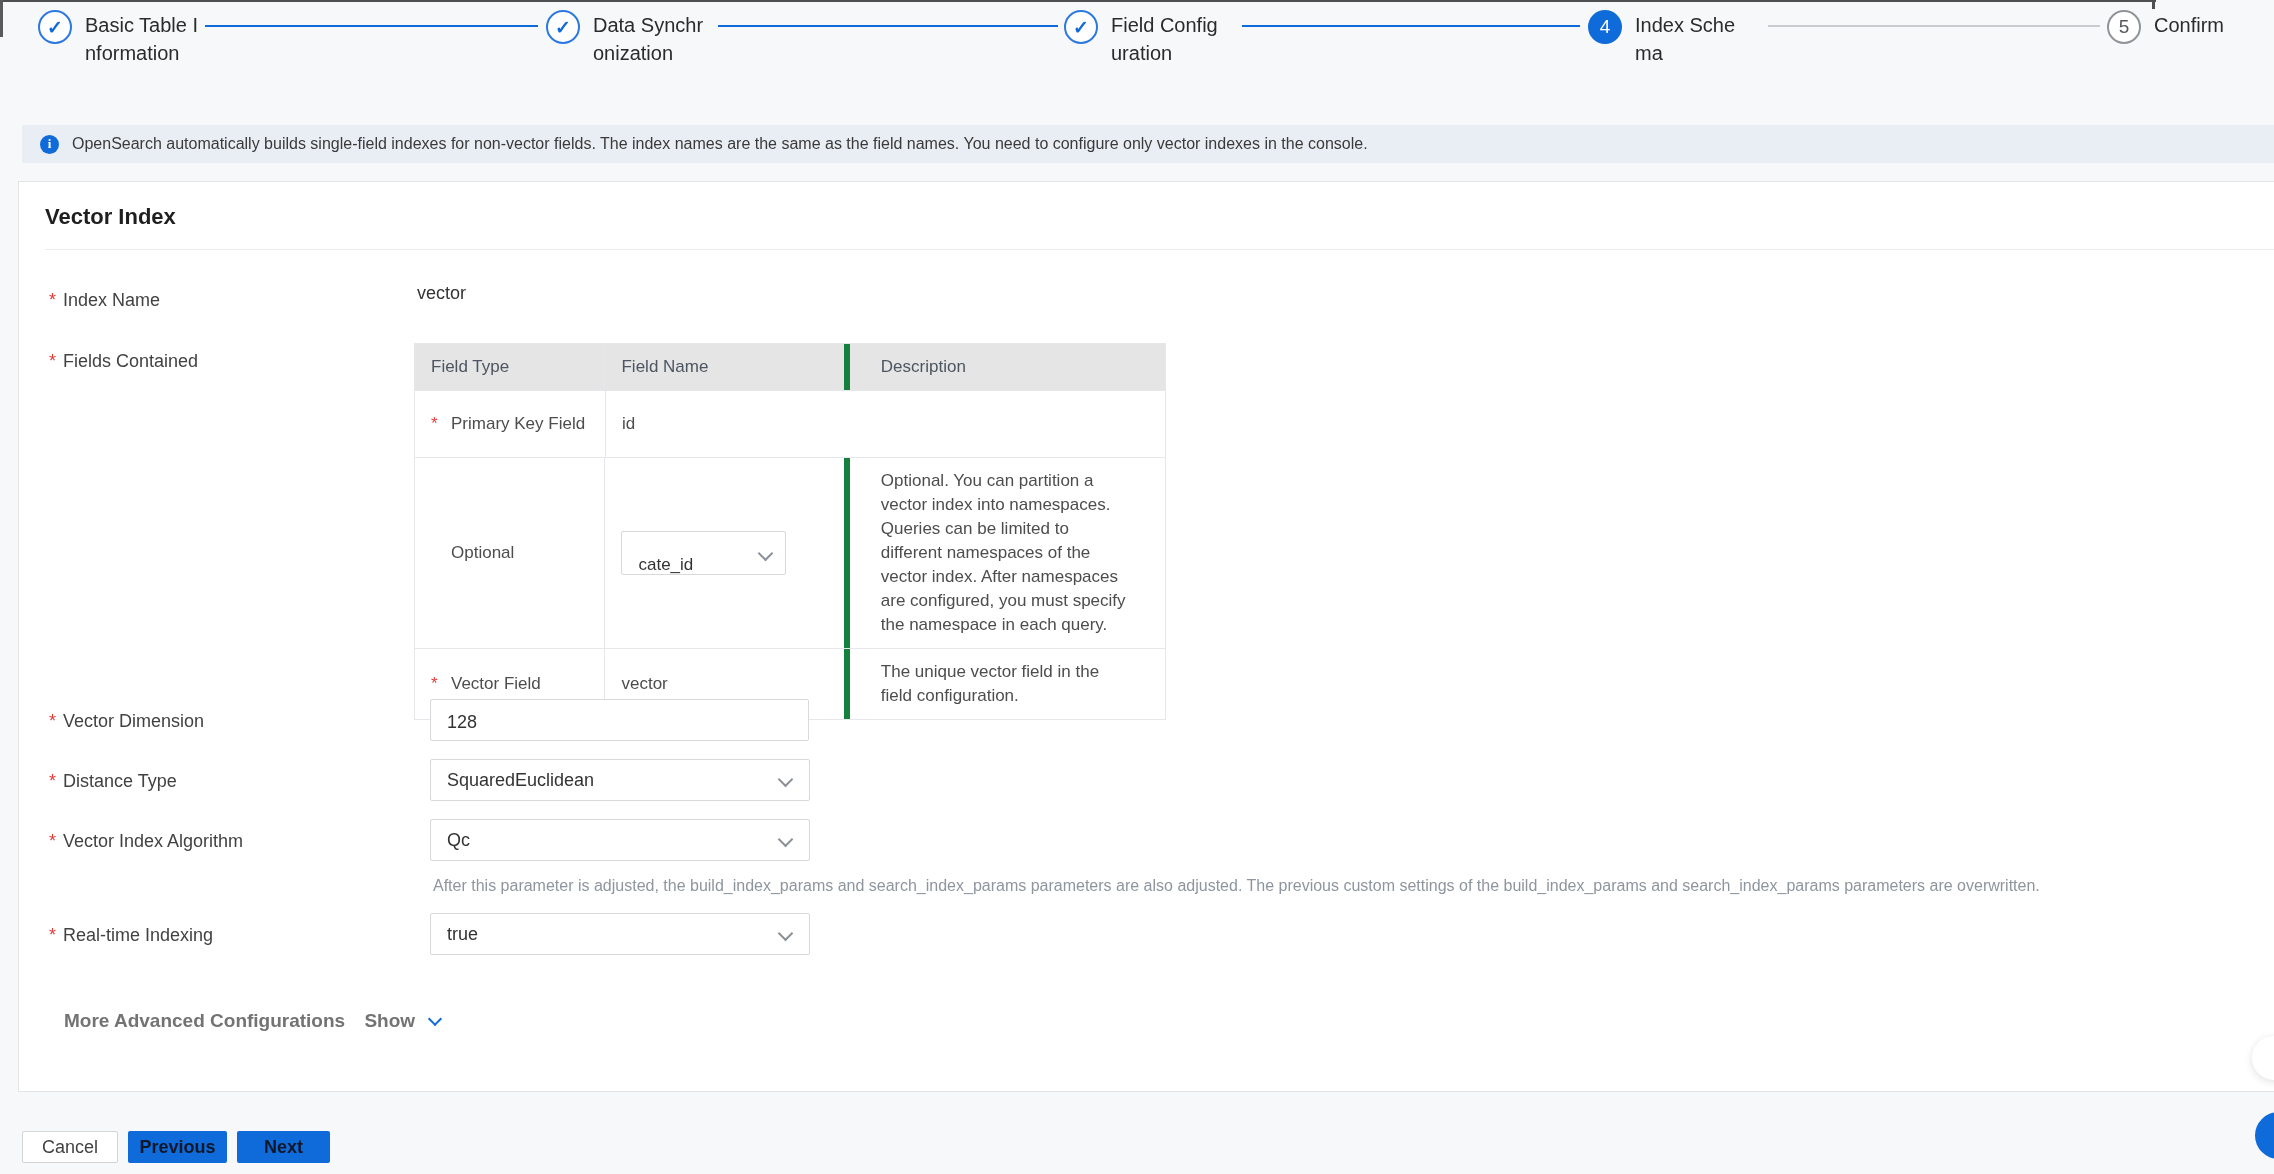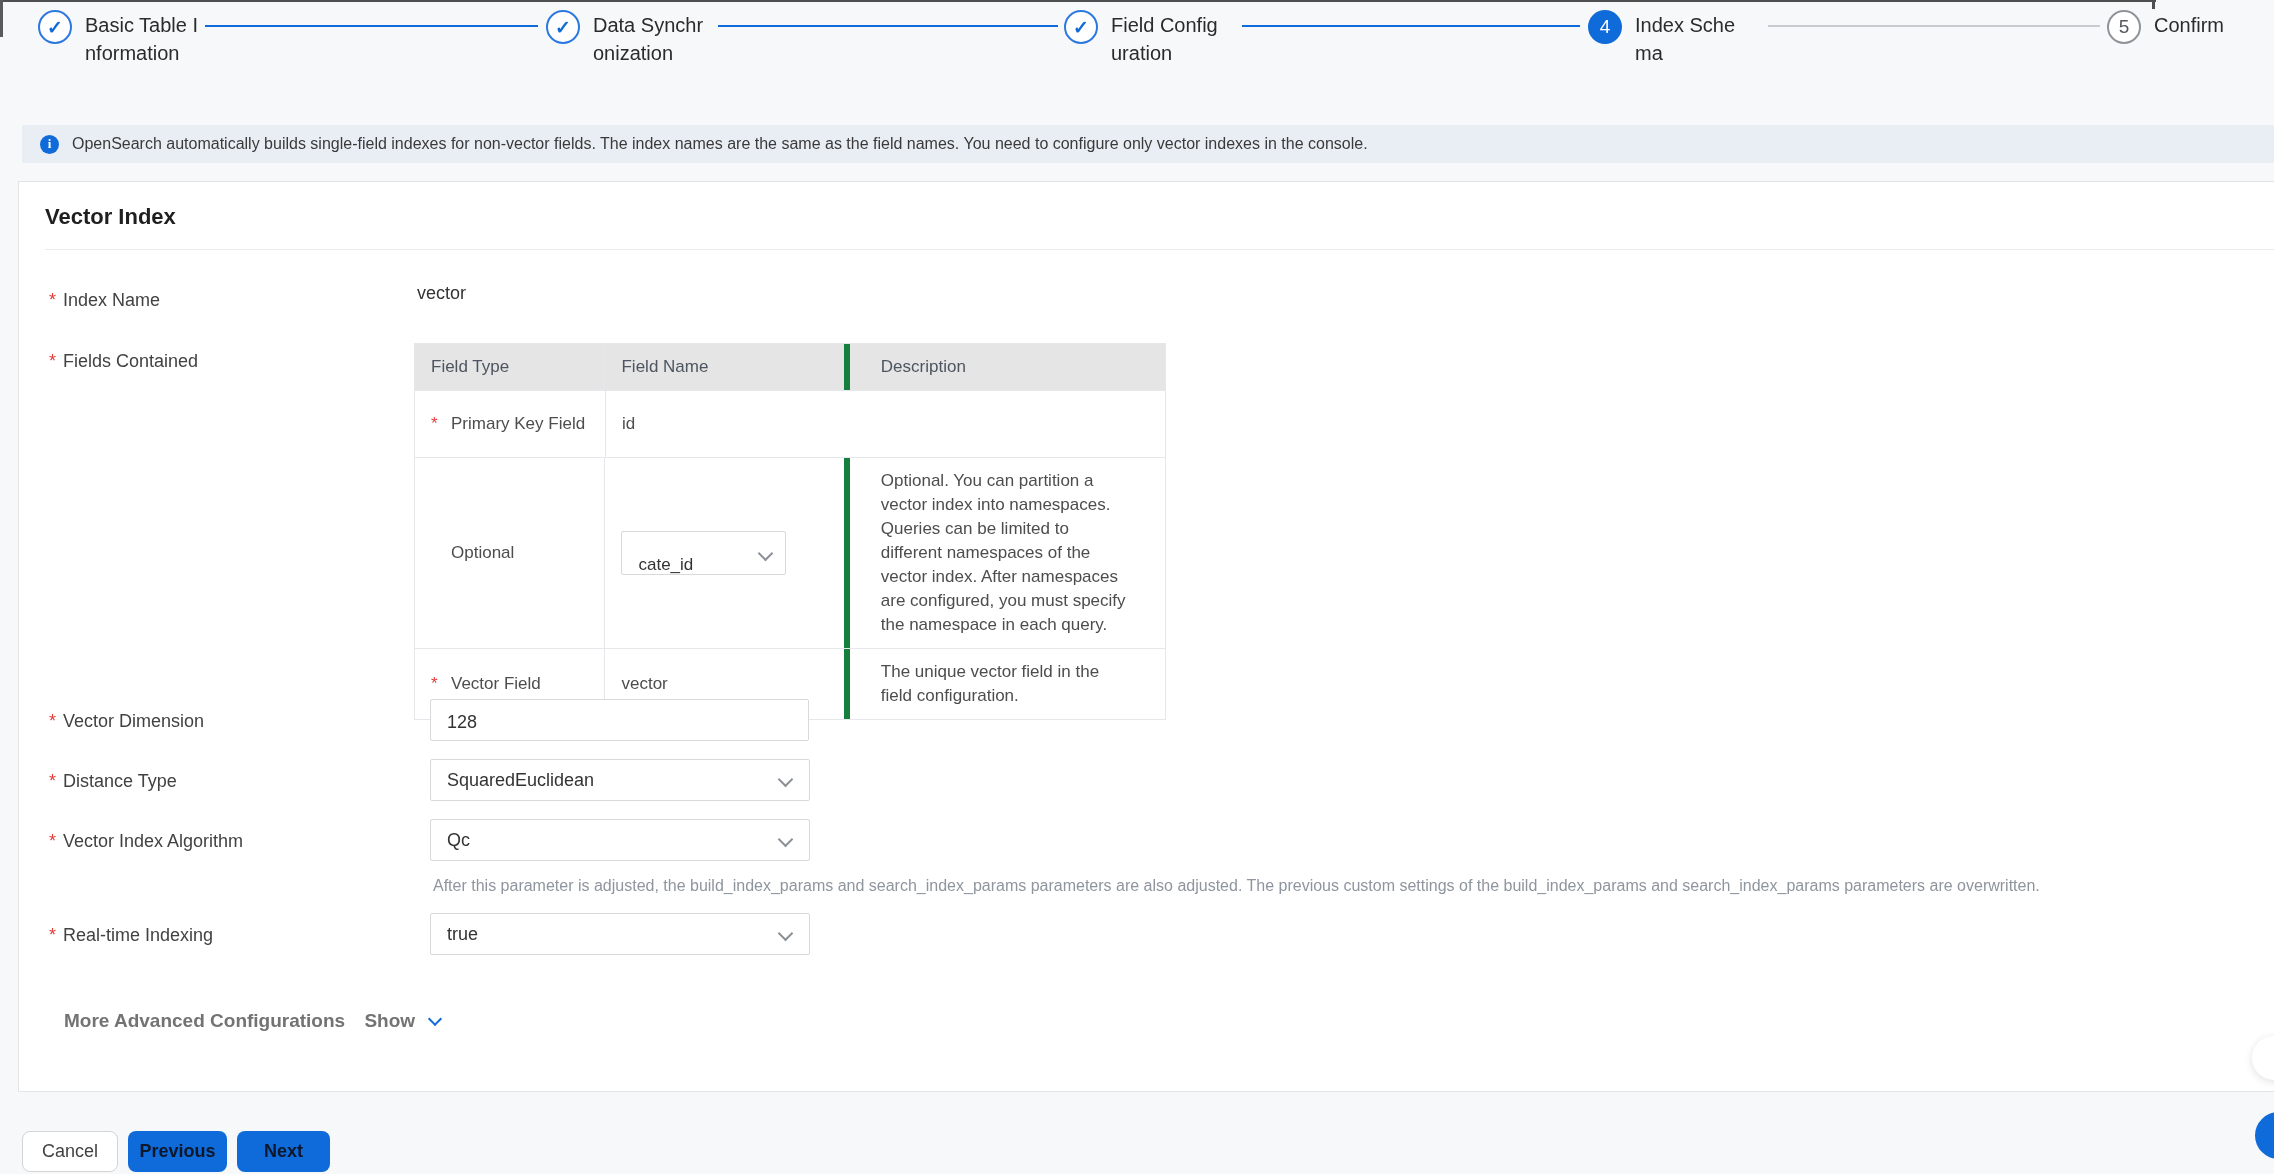--- a/index.html
+++ b/index.html
@@ -101,21 +101,21 @@
 
   .advanced{position:absolute;left:45px;top:788px;font-size:19px;font-weight:700;color:#737373;cursor:pointer;margin-top:40px;}
   .advanced .show{margin-left:14px;}
   .chevron-sm{
     display:inline-block;width:8px;height:8px;margin-left:10px;margin-bottom:3px;
     border-right:2px solid #0f6bd9;border-bottom:2px solid #0f6bd9;transform:rotate(45deg);
   }
 
   
   .btn{
-    position:absolute;top:1131px;height:41px;box-sizing:border-box;border-radius:8px;
+    position:absolute;top:1131px;height:32px;box-sizing:border-box;border-radius:2px;
     display:flex;align-items:center;justify-content:center;
     font-size:18px;cursor:pointer;
   }
   .btn.secondary{left:22px;width:96px;background:#fff;border:1px solid #d4d4d4;color:#424242;}
   .btn.primary{background:#0f6bd9;color:#0f172a;font-weight:700;border:none;}
   .btn.previous{left:128px;width:99px;}
   .btn.next{left:237px;width:93px;}
 
   
   .fab-white{

